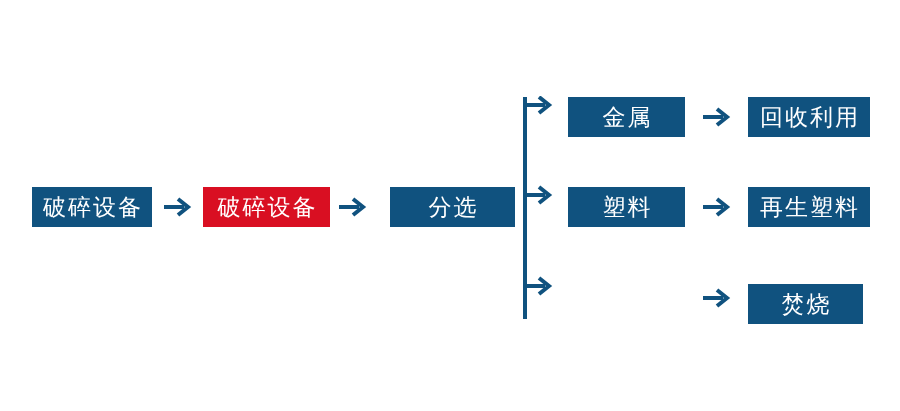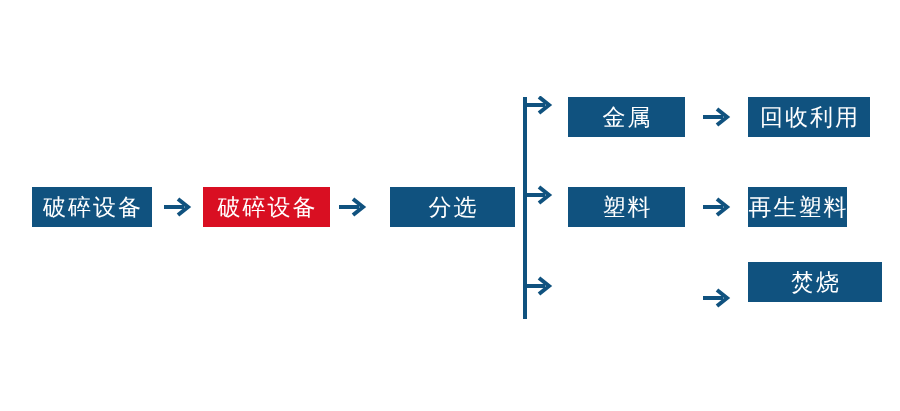--- a/index.html
+++ b/index.html
@@ -111,27 +111,27 @@
 
   <div class="node blue" style="left:568px; top:187px; width:117px;">
     <span>塑料</span>
   </div>
   <div class="arrow" style="left:702px; top:195px;">
     <svg width="30" height="24" viewBox="0 0 30 24" aria-hidden="true">
       <path d="M1 12 L21 12" stroke="#10527f" stroke-width="4" fill="none"></path>
       <path d="M15 4 L25 12 L15 20" stroke="#10527f" stroke-width="4" fill="none" stroke-linecap="butt" stroke-linejoin="miter"></path>
     </svg>
   </div>
-  <div class="node blue" style="left:748px; top:187px; width:99px;">
+  <div class="node blue" style="left:748px; top:187px; width:122px;">
     <span>再生塑料</span>
   </div>
 
   <div class="arrow" style="left:702px; top:286px;">
     <svg width="30" height="24" viewBox="0 0 30 24" aria-hidden="true">
       <path d="M1 12 L21 12" stroke="#10527f" stroke-width="4" fill="none"></path>
       <path d="M15 4 L25 12 L15 20" stroke="#10527f" stroke-width="4" fill="none" stroke-linecap="butt" stroke-linejoin="miter"></path>
     </svg>
   </div>
-  <div class="node blue" style="left:748px; top:262px; width:134px;align-items:center;">
+  <div class="node blue" style="left:748px; top:284px; width:115px;align-items:center;">
     <span>焚烧</span>
   </div>
 
 </div>
 
 </body></html>

